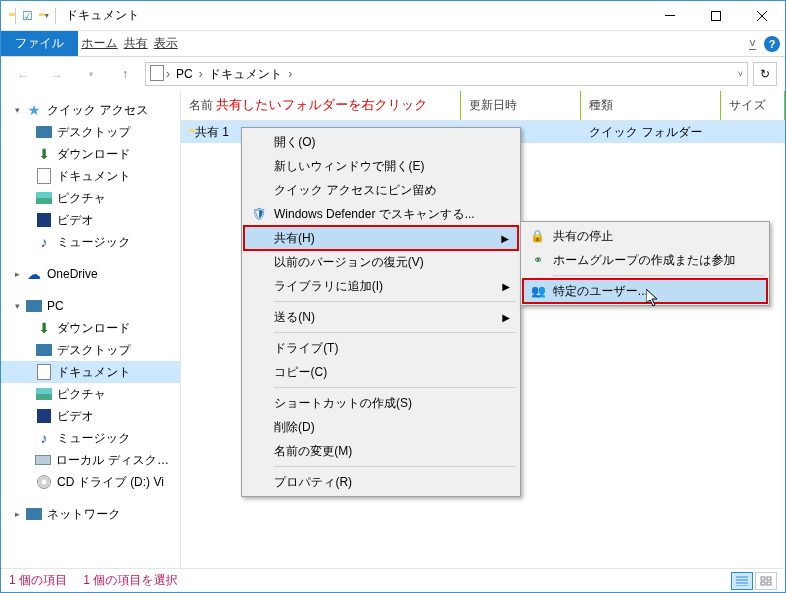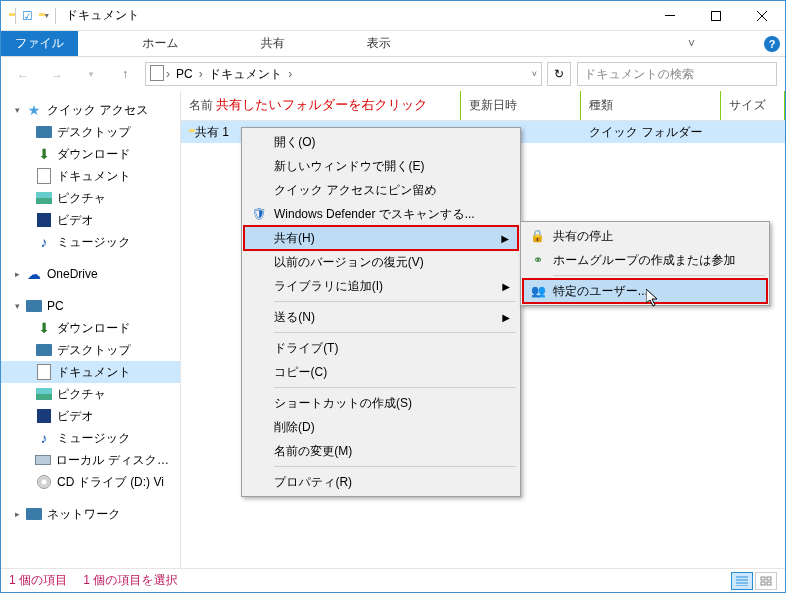--- a/index.html
+++ b/index.html
@@ -7,23 +7,23 @@
 
 
 .titlebar { height: 30px; background: #fff; display: flex; align-items: center; padding: 0 0 0 8px; border-bottom: 1px solid #e5e5e5; }
 .titlebar .qat { display: flex; align-items: center; gap: 6px; }
 .titlebar .qat .sep { width: 1px; height: 16px; background: #ccc; }
 .titlebar .title { margin-left: 10px; }
 .titlebar .win-controls { margin-left: auto; display: flex; }
 .titlebar .win-controls .btn { width: 46px; height: 30px; display: flex; align-items: center; justify-content: center; }
 
 
-.ribbon { height: 26px; display: flex; align-items: stretch; border-bottom: 1px solid #dadada; gap: 46px; }
+.ribbon { height: 26px; display: flex; align-items: stretch; border-bottom: 1px solid #dadada; }
 .ribbon .file-tab { background: #1979ca; color: #fff; padding: 0 14px; display: flex; align-items: center; }
-.ribbon .tab { padding: 0 18px; display: flex; align-items: center; color: #333; }
+.ribbon .tab { padding: 0 3px; display: flex; align-items: center; color: #333; text-decoration: underline; }
 .ribbon .spacer { flex: 1; }
 .ribbon .help { width: 26px; display: flex; align-items: center; justify-content: center; }
 .help-circle { width: 16px; height: 16px; border-radius: 50%; background: #1979ca; color: #fff; display: flex; align-items: center; justify-content: center; font-size: 11px; font-weight: bold; }
 
 
 .addr { height: 34px; display: flex; align-items: center; padding: 4px 8px; gap: 6px; }
 .nav-btn { width: 28px; height: 28px; display: flex; align-items: center; justify-content: center; color: #666; }
 .nav-btn.disabled { color: #bbb; }
 .breadcrumb { flex: 1; height: 24px; border: 1px solid #ccc; display: flex; align-items: center; padding: 0 4px; }
 .breadcrumb .crumb { padding: 0 4px; }
@@ -150,21 +150,20 @@
     <span><span class="doc-icon"></span></span>
     <span class="chev">›</span>
     <span class="crumb">PC</span>
     <span class="chev">›</span>
     <span class="crumb">ドキュメント</span>
     <span class="chev">›</span>
     <span style="flex:1"></span>
     <span style="font-size:9px;color:#666">˅</span>
   </div>
   <div class="refresh">↻</div>
-  <div class="search">ドキュメントの検索</div>
 </div>
 
 <div class="main">
   <div class="sidebar">
     <div class="tree-item">
         <span class="expand">▾</span>
         <span class="ticon star-blue">★</span>
         <span class="tlabel">クイック アクセス</span>
       </div>
     <div class="tree-item sub">

